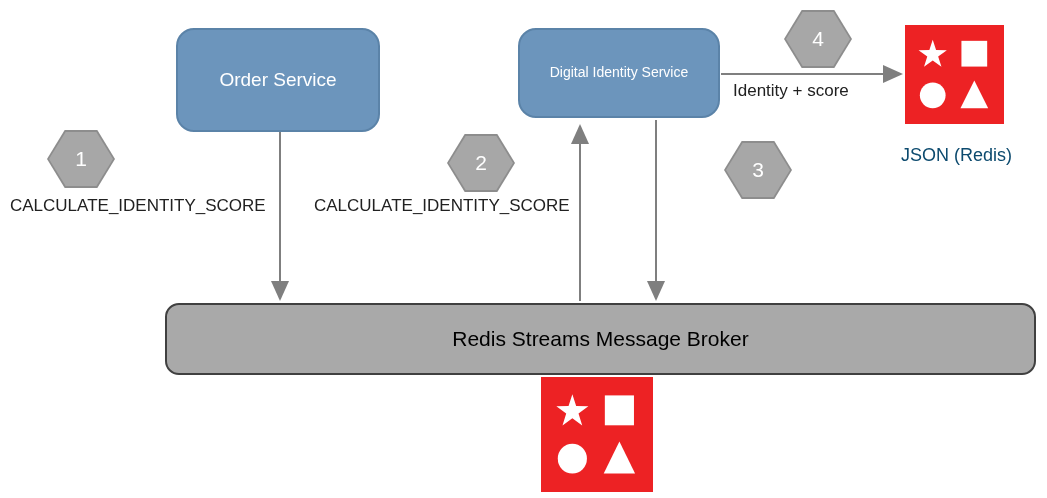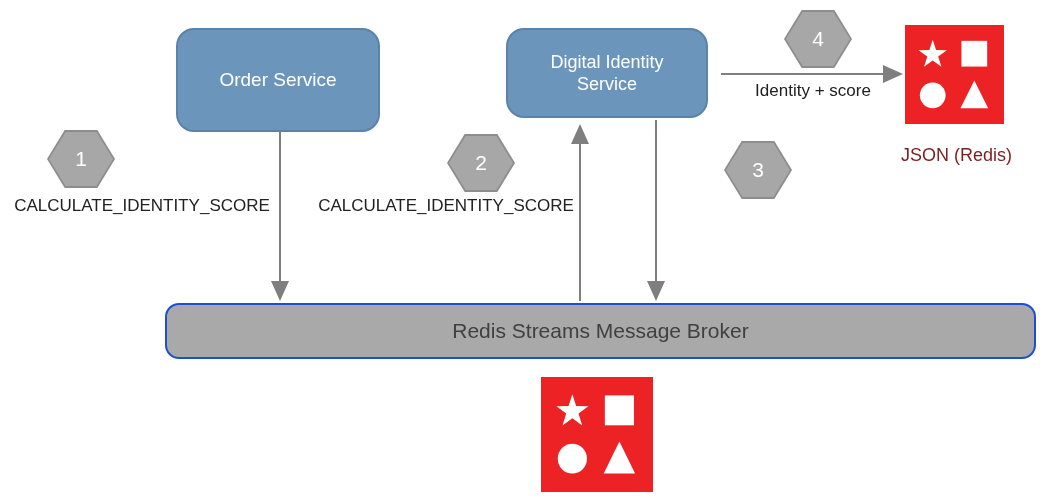--- a/index.html
+++ b/index.html
@@ -21,34 +21,34 @@
     border: 2px solid #5B83A8;
     border-radius: 18px;
     display: flex;
     align-items: center;
     justify-content: center;
     text-align: center;
     color: #ffffff;
   }
   .service-node .node-label { line-height: 1.25; }
   #order-service   { left: 176px; top: 28px;  width: 204px; height: 104px; font-size: 19px; }
-  #identity-service{ left: 506px; top: 28px;  width: 202px; height: 90px; font-size: 18px; }
+  #identity-service{ left: 518px; top: 28px;  width: 202px; height: 90px; font-size: 14px; }
   #identity-service .node-label { max-width: 150px; }
 
   
   .broker-node {
     position: absolute;
-    left: 165px; top: 303px; width: 871px; height: 56px;
+    left: 165px; top: 303px; width: 871px; height: 72px;
     background: #A9A9A9;
-    border: 2px solid #1d4ed8;
+    border: 2px solid #404040;
     border-radius: 14px;
     display: flex;
     align-items: center;
     justify-content: center;
-    color: #404040;
+    color: #000000;
     font-size: 21px;
   }
 
   
   .hex {
     position: absolute;
     width: 68px; height: 58px;
     clip-path: polygon(26% 0%, 74% 0%, 100% 50%, 74% 100%, 26% 100%, 0% 50%);
     background: #8D8D8D;
   }
@@ -66,37 +66,36 @@
   #hex-1 { left: 47px;  top: 130px; }
   #hex-2 { left: 447px; top: 134px; }
   #hex-3 { left: 724px; top: 141px; }
   #hex-4 { left: 784px; top: 10px;  }
 
   
   .edge-label {
     position: absolute;
     color: #212121;
     font-size: 17px;
-    text-align: center;
     white-space: nowrap;
   }
   #label-step1 { left: 10px;  top: 196px; width: 264px; }
   #label-step2 { left: 314px; top: 196px; width: 264px; }
   #label-step3 { left: 650px; top: 210px; width: 240px; }
   #label-step4 { left: 733px; top: 81px;  width: 160px; }
 
   
   .redis-logo { position: absolute; }
   #json-redis-logo    { left: 905px; top: 25px;  width: 99px;  height: 99px; }
   #broker-redis-logo  { left: 541px; top: 377px; width: 112px; height: 115px; }
   .caption-label {
     position: absolute;
     left: 879px; top: 145px; width: 155px;
     text-align: center;
-    color: #7f1d1d;
+    color: #0c4a6e;
     font-size: 18px;
     white-space: nowrap;
   }
 
   
   .arrow-layer {
     position: absolute;
     left: 0; top: 0; width: 1047px; height: 498px;
     pointer-events: none;
   }

